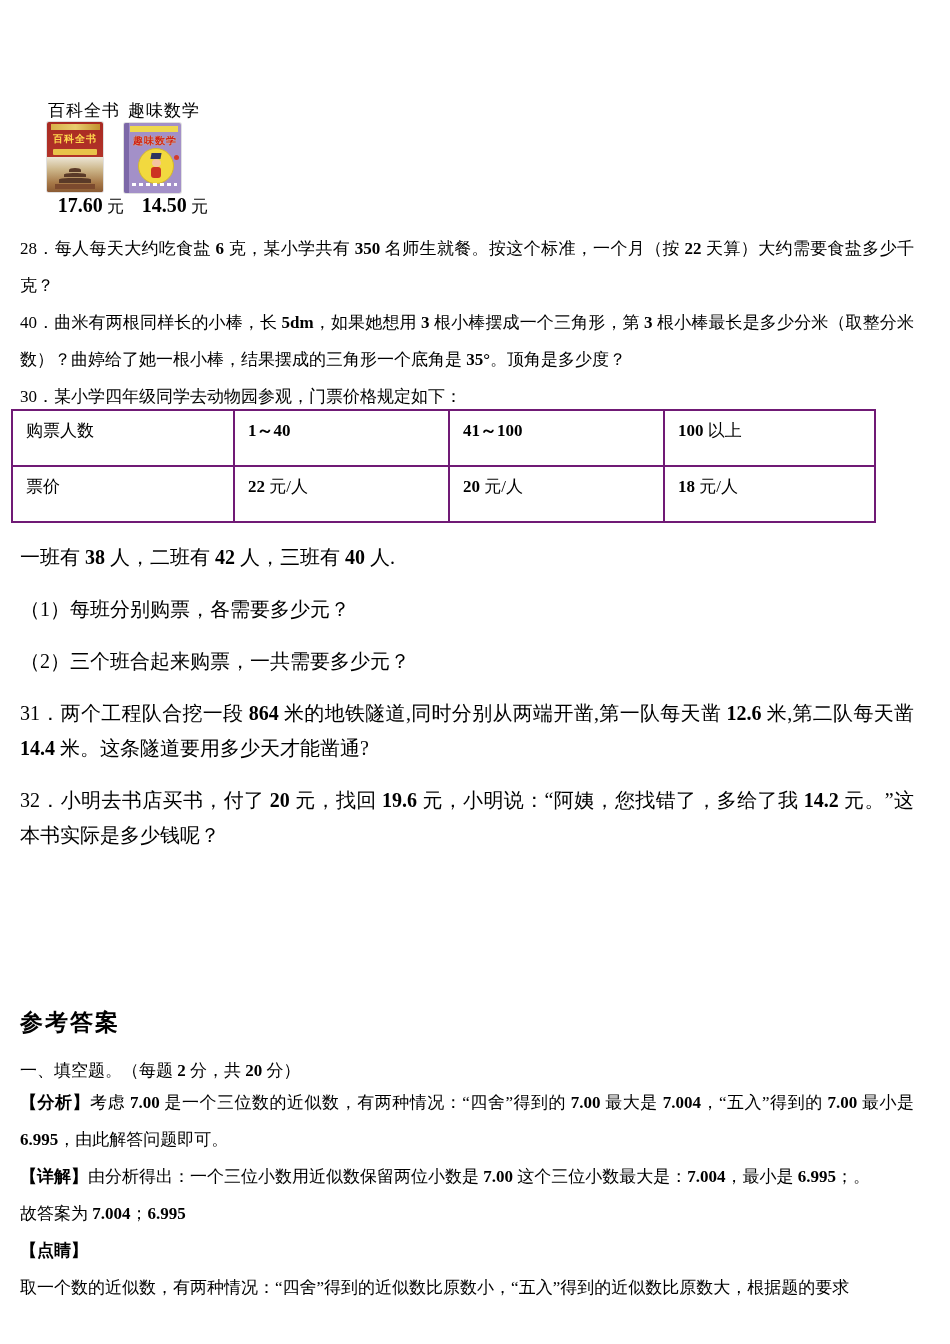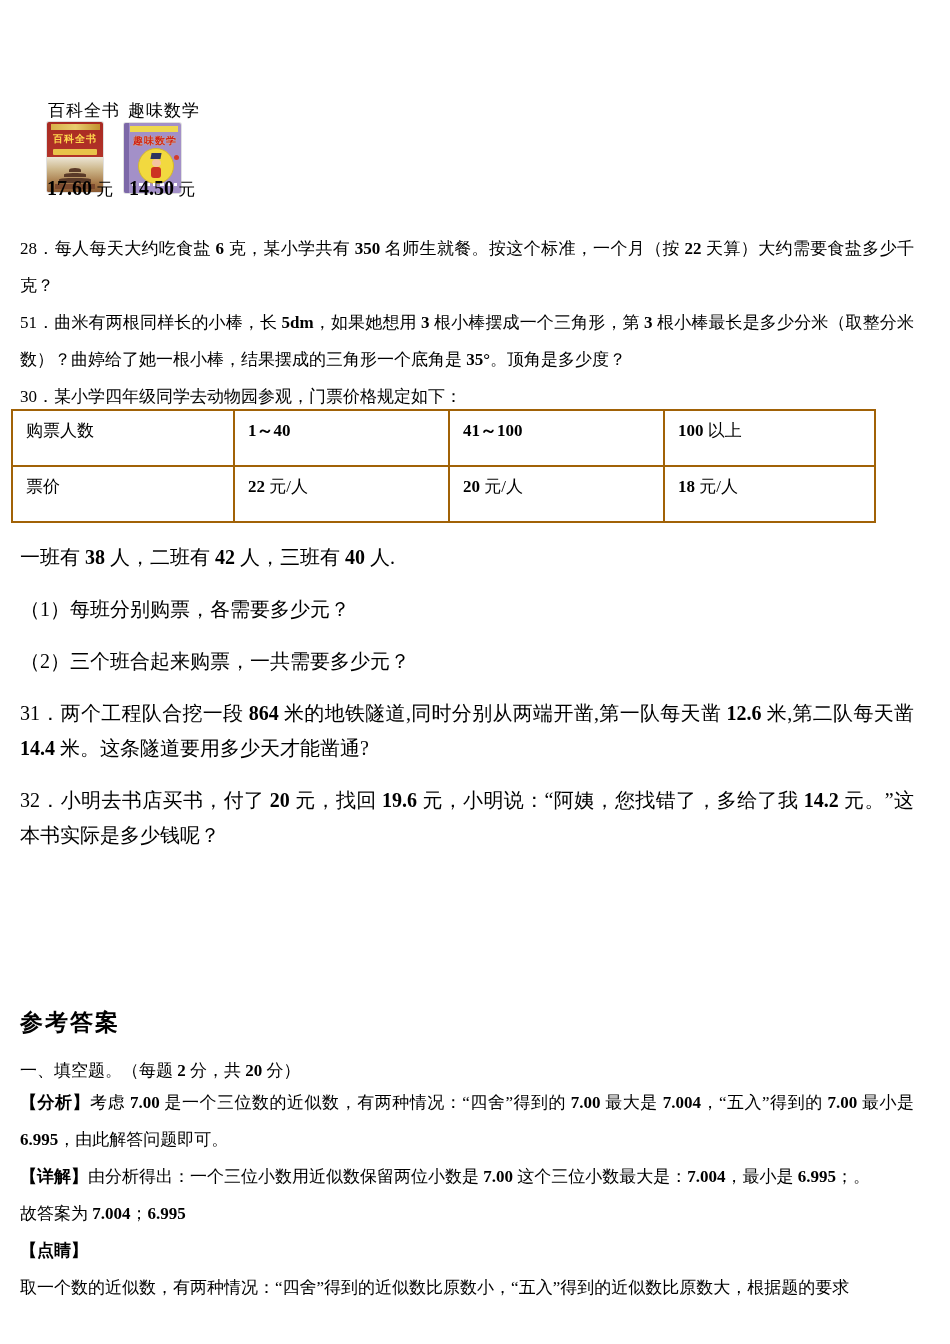--- a/index.html
+++ b/index.html
@@ -7,21 +7,21 @@
     position:relative;
     width:950px;height:1344px;
     background:#ffffff;color:#000;
     font-family:"Liberation Serif","DejaVu Serif",serif;
     overflow:hidden;
   }
   .content{padding:0 36px 0 20px;}
   
   .books{position:relative;height:230px;}
   .book-label{position:absolute;top:99px;font-size:17px;letter-spacing:1px;}
-  .book-price{position:absolute;top:177px;font-size:17px;text-align:center;white-space:nowrap;}
+  .book-price{position:absolute;top:194px;font-size:17px;text-align:right;white-space:nowrap;}
   .book-price .seg-b{font-size:20px;}
   .cover{position:absolute;border-radius:2px;overflow:hidden;box-shadow:0 0 0 1px rgba(0,0,0,.12);}
   .cover1{left:47px;top:122px;width:56px;height:70px;background:linear-gradient(#a82a22,#b5342a 60%,#9e2f26);}
   .c1-top{position:absolute;top:2px;left:4px;right:3px;height:6px;background:linear-gradient(90deg,#d8b14a,#e8cd6e,#c2922f);}
   .c1-title{position:absolute;top:10px;left:0;width:100%;text-align:center;color:#ffd84d;font-size:10px;font-weight:bold;letter-spacing:1px;white-space:nowrap;}
   .c1-ribbon{position:absolute;top:27px;left:6px;right:6px;height:6px;background:#e8c34a;border-radius:1px;}
   .c1-photo{position:absolute;left:0;right:0;bottom:0;height:32px;background:linear-gradient(#ece6d6 0%,#cdb78b 35%,#a67847 75%,#8a5a33 100%);display:flex;flex-direction:column;align-items:center;justify-content:flex-end;padding-bottom:3px;}
   .roof{background:#5a3a28;}
   .roof.r1{width:12px;height:4px;border-radius:50% 50% 0 0;}
   .roof.r2{width:22px;height:4px;margin-top:1px;border-radius:40% 40% 0 0;}
@@ -37,21 +37,21 @@
   .c2-body{position:absolute;top:18px;left:50%;width:10px;height:11px;margin-left:-5px;border-radius:3px;background:#cc3322;}
   .c2-wave{position:absolute;bottom:7px;left:8px;right:4px;height:3px;background:repeating-linear-gradient(90deg,#ffffff 0 4px,transparent 4px 7px);}
   .c2-seal{position:absolute;right:2px;top:32px;width:5px;height:5px;border-radius:50%;background:#d23b2e;}
   
   p{margin:0;}
   .q{font-size:17px;line-height:37px;text-align:justify;}
   .q2{font-size:20px;line-height:35px;text-align:justify;margin-top:17px;}
   .seg-b{font-weight:bold;}
   
   table.ticket{border-collapse:collapse;width:863px;margin:-6px 0 2px -9px;table-layout:fixed;}
-  table.ticket td{border:2px solid #a16207;height:46px;vertical-align:top;padding:8px 4px 0 13px;font-size:17px;}
+  table.ticket td{border:2px solid #701a75;height:46px;vertical-align:top;padding:8px 4px 0 13px;font-size:17px;}
   
   .ans-title{margin-top:152px;font-size:23px;font-weight:bold;letter-spacing:2px;font-family:"Liberation Sans","DejaVu Sans",sans-serif;line-height:34px;}
   .s{font-size:17px;line-height:26px;text-align:justify;}
   .s:first-of-type{margin-top:40px;}
   .a{font-size:17px;line-height:37px;text-align:justify;}
 </style>
 </head>
 <body>
 
 <div class="page">
@@ -84,21 +84,21 @@
       <div class="c2-wave"></div>
       <div class="c2-seal"></div>
     </div>
 
     <div class="book-price" style="left:36px;width:88px"><span class="seg-b">17.60</span><span> 元</span></div>
     <div class="book-price" style="left:116px;width:92px"><span class="seg-b">14.50</span><span> 元</span></div>
   </div>
 
   <div class="content">
     <p class="q"><span>28．每人每天大约吃食盐 </span><span class="seg-b">6</span><span> 克，某小学共有 </span><span class="seg-b">350</span><span> 名师生就餐。按这个标准，一个月（按 </span><span class="seg-b">22</span><span> 天算）大约需要食盐多少千克？</span></p>
-    <p class="q"><span>51．曲米有两根同样长的小棒，长 </span><span class="seg-b">5dm</span><span>，如果她想用 </span><span class="seg-b">3</span><span> 根小棒摆成一个三角形，第 </span><span class="seg-b">3</span><span> 根小棒最长是多少分米（取整分米数）？曲婷给了她一根小棒，结果摆成的三角形一个底角是 </span><span class="seg-b">35°</span><span>。顶角是多少度？</span></p>
+    <p class="q"><span>40．曲米有两根同样长的小棒，长 </span><span class="seg-b">5dm</span><span>，如果她想用 </span><span class="seg-b">3</span><span> 根小棒摆成一个三角形，第 </span><span class="seg-b">3</span><span> 根小棒最长是多少分米（取整分米数）？曲婷给了她一根小棒，结果摆成的三角形一个底角是 </span><span class="seg-b">35°</span><span>。顶角是多少度？</span></p>
     <p class="q"><span>30．某小学四年级同学去动物园参观，门票价格规定如下：</span></p>
 
     <table class="ticket">
       <colgroup>
           <col style="width:222px">
           <col style="width:215px">
           <col style="width:215px">
           <col style="width:211px">
         </colgroup>
       <tbody>

